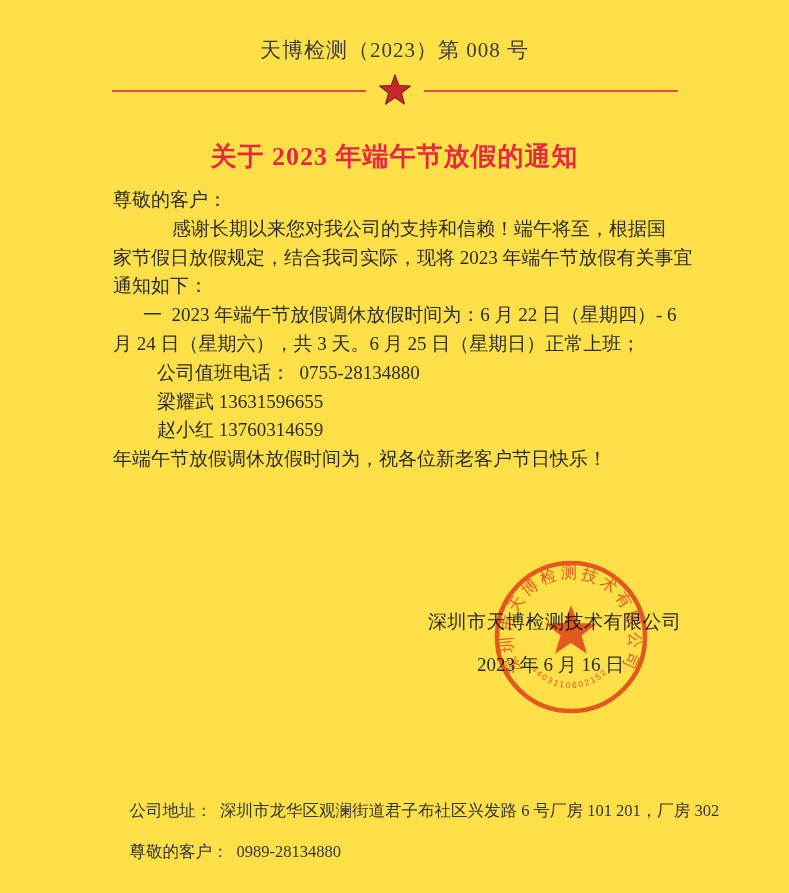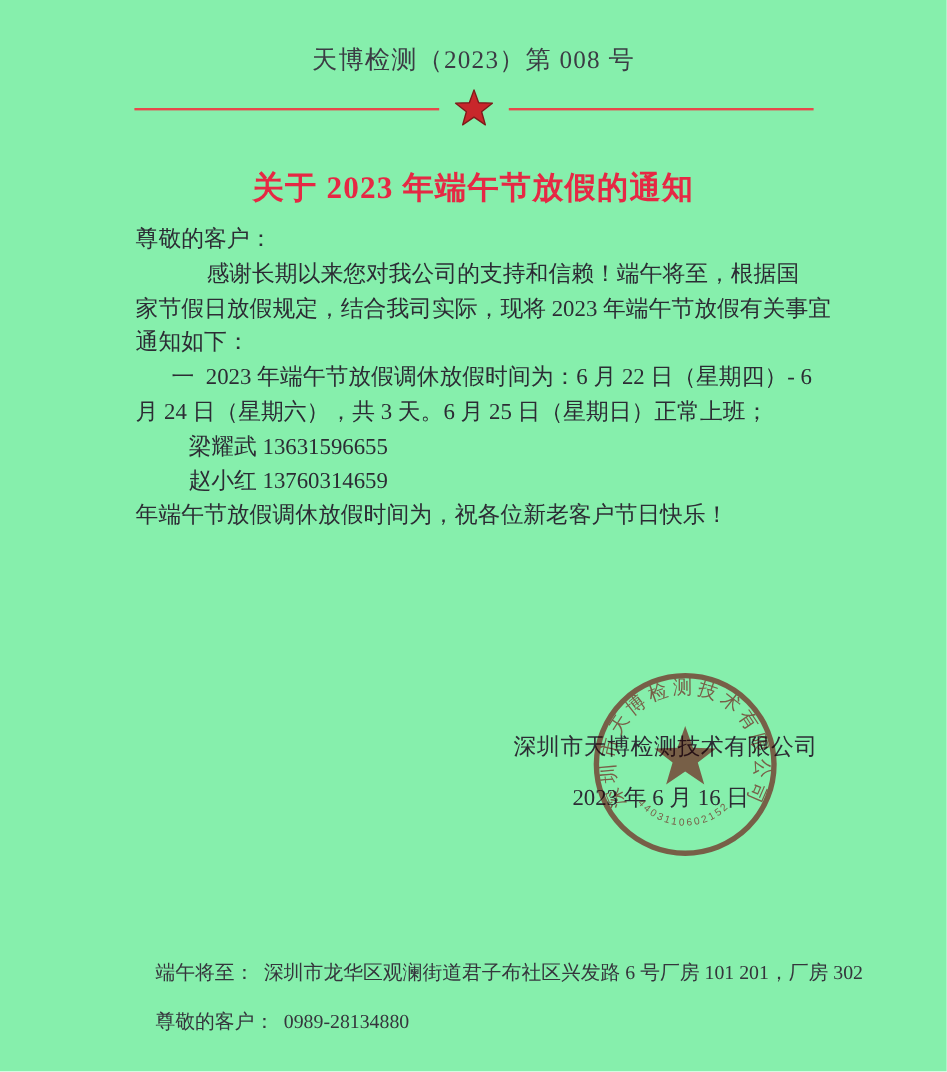--- a/index.html
+++ b/index.html
@@ -1,17 +1,17 @@
 <!DOCTYPE html>
 <html><head>
 <meta charset="utf-8">
 <style>
   html,body{margin:0;padding:0;background:#ffffff;}
   .page{
-    position:relative;width:789px;height:893px;background:#86efac;
+    position:relative;width:789px;height:893px;background:#fde047;
     font-family:"Liberation Serif","DejaVu Serif",serif;overflow:hidden;
   }
   .doc-number{
     position:absolute;top:36px;left:0;width:100%;text-align:center;
     font-size:21px;color:#3b3c44;letter-spacing:1px;white-space:pre;
   }
   .divider{
     position:absolute;top:71px;left:112px;width:566px;height:40px;
     display:flex;align-items:center;
   }
@@ -63,20 +63,21 @@
 
   <div class="title">关于 2023 年端午节放假的通知</div>
 
   <div class="body-block">
     <div class="bline">尊敬的客户：</div>
     <div class="bline" style="padding-left:59px">感谢长期以来您对我公司的支持和信赖！端午将至，根据国</div>
     <div class="bline">家节假日放假规定，结合我司实际，现将 2023 年端午节放假有关事宜</div>
     <div class="bline">通知如下：</div>
     <div class="bline" style="padding-left:30px">一  2023 年端午节放假调休放假时间为：6 月 22 日（星期四）- 6</div>
     <div class="bline">月 24 日（星期六），共 3 天。6 月 25 日（星期日）正常上班；</div>
+    <div class="bline" style="padding-left:44px">公司值班电话：  0755-28134880</div>
     <div class="bline" style="padding-left:44px">梁耀武 13631596655</div>
     <div class="bline" style="padding-left:44px">赵小红 13760314659</div>
     <div class="bline">年端午节放假调休放假时间为，祝各位新老客户节日快乐！</div>
   </div>
 
   <div class="sig-company">深圳市天博检测技术有限公司</div>
   <div class="sig-date">2023 年 6 月 16 日</div>
 
   <div class="stamp">
     <svg width="170" height="170" viewBox="0 0 170 170">
@@ -89,19 +90,19 @@
       <text fill="#dd4348" font-size="16" letter-spacing="3.5" font-family="Liberation Serif, serif">
         <textPath href="#arcTop" startOffset="2">深圳市天博检测技术有限公司</textPath>
       </text>
       <text fill="#dd4348" font-size="8.5" letter-spacing="2" font-family="Liberation Sans, sans-serif">
         <textPath href="#arcBottom" startOffset="4">4403110602152</textPath>
       </text>
     </svg>
   </div>
 
   <div class="footer-line footer-address">
-    <span class="label">端午将至：</span><span>深圳市龙华区观澜街道君子布社区兴发路 6 号厂房 101 201，厂房 302</span>
+    <span class="label">公司地址：</span><span>深圳市龙华区观澜街道君子布社区兴发路 6 号厂房 101 201，厂房 302</span>
   </div>
   <div class="footer-line footer-phone">
     <span class="label">尊敬的客户：</span><span>0989-28134880</span>
   </div>
 
 </div>
 
 </body></html>

